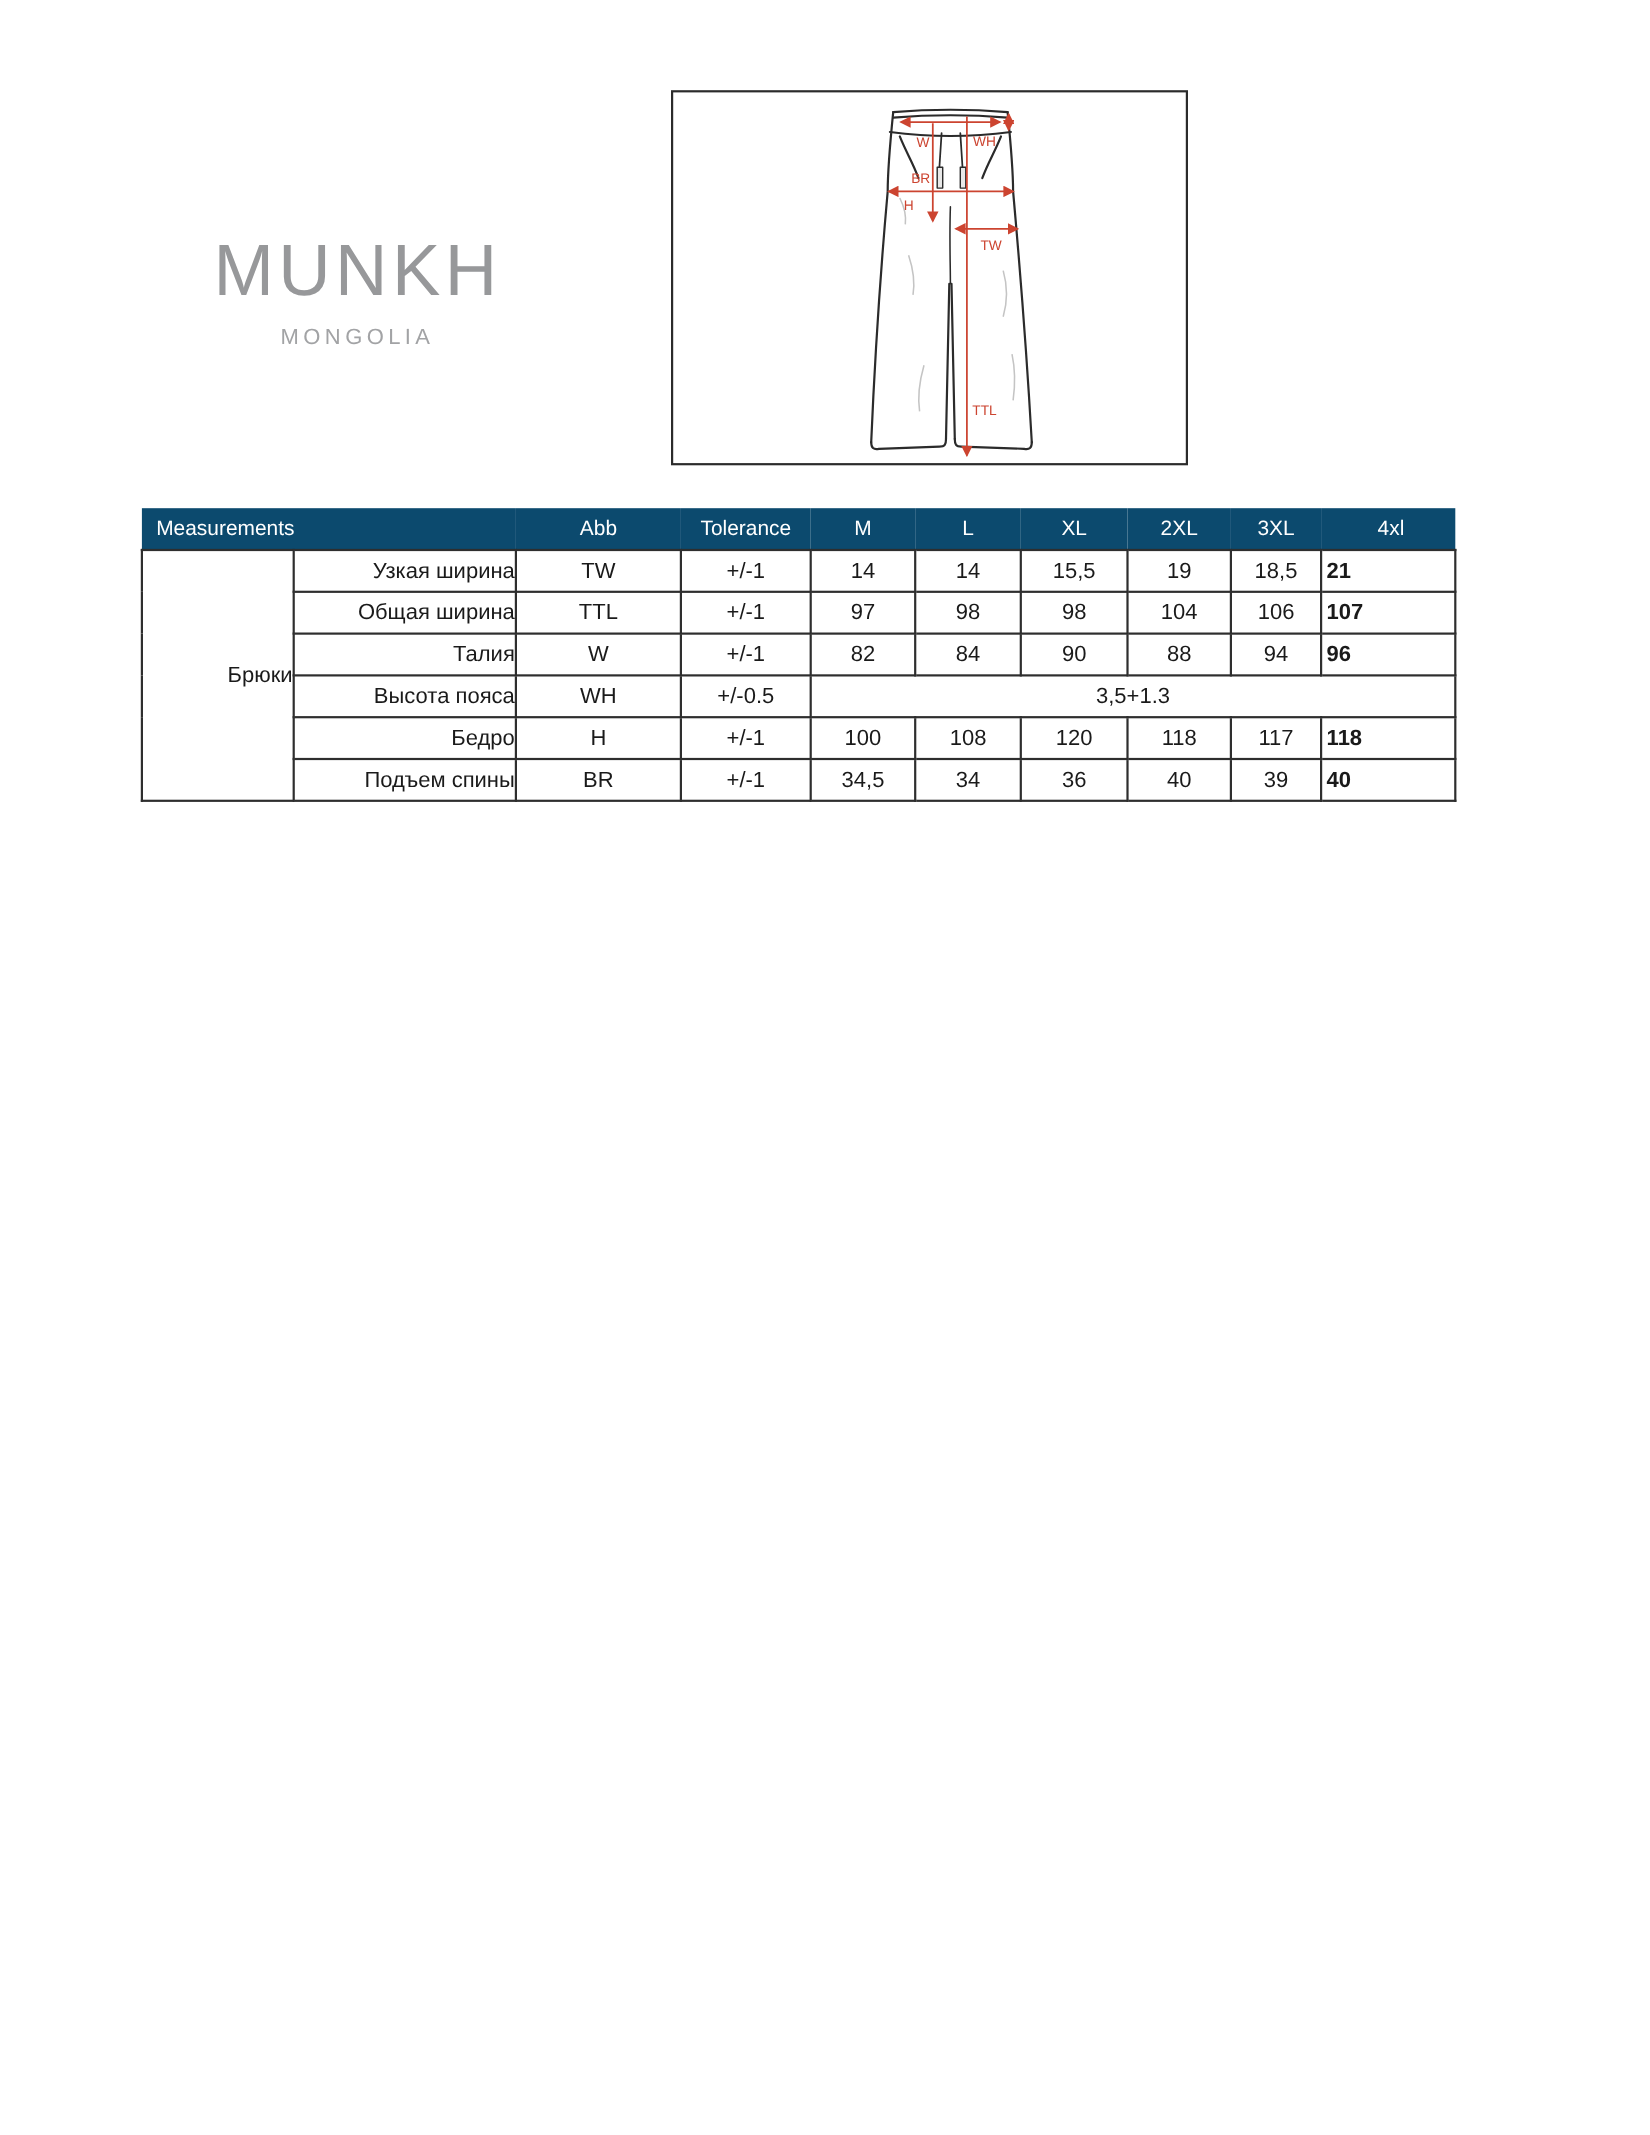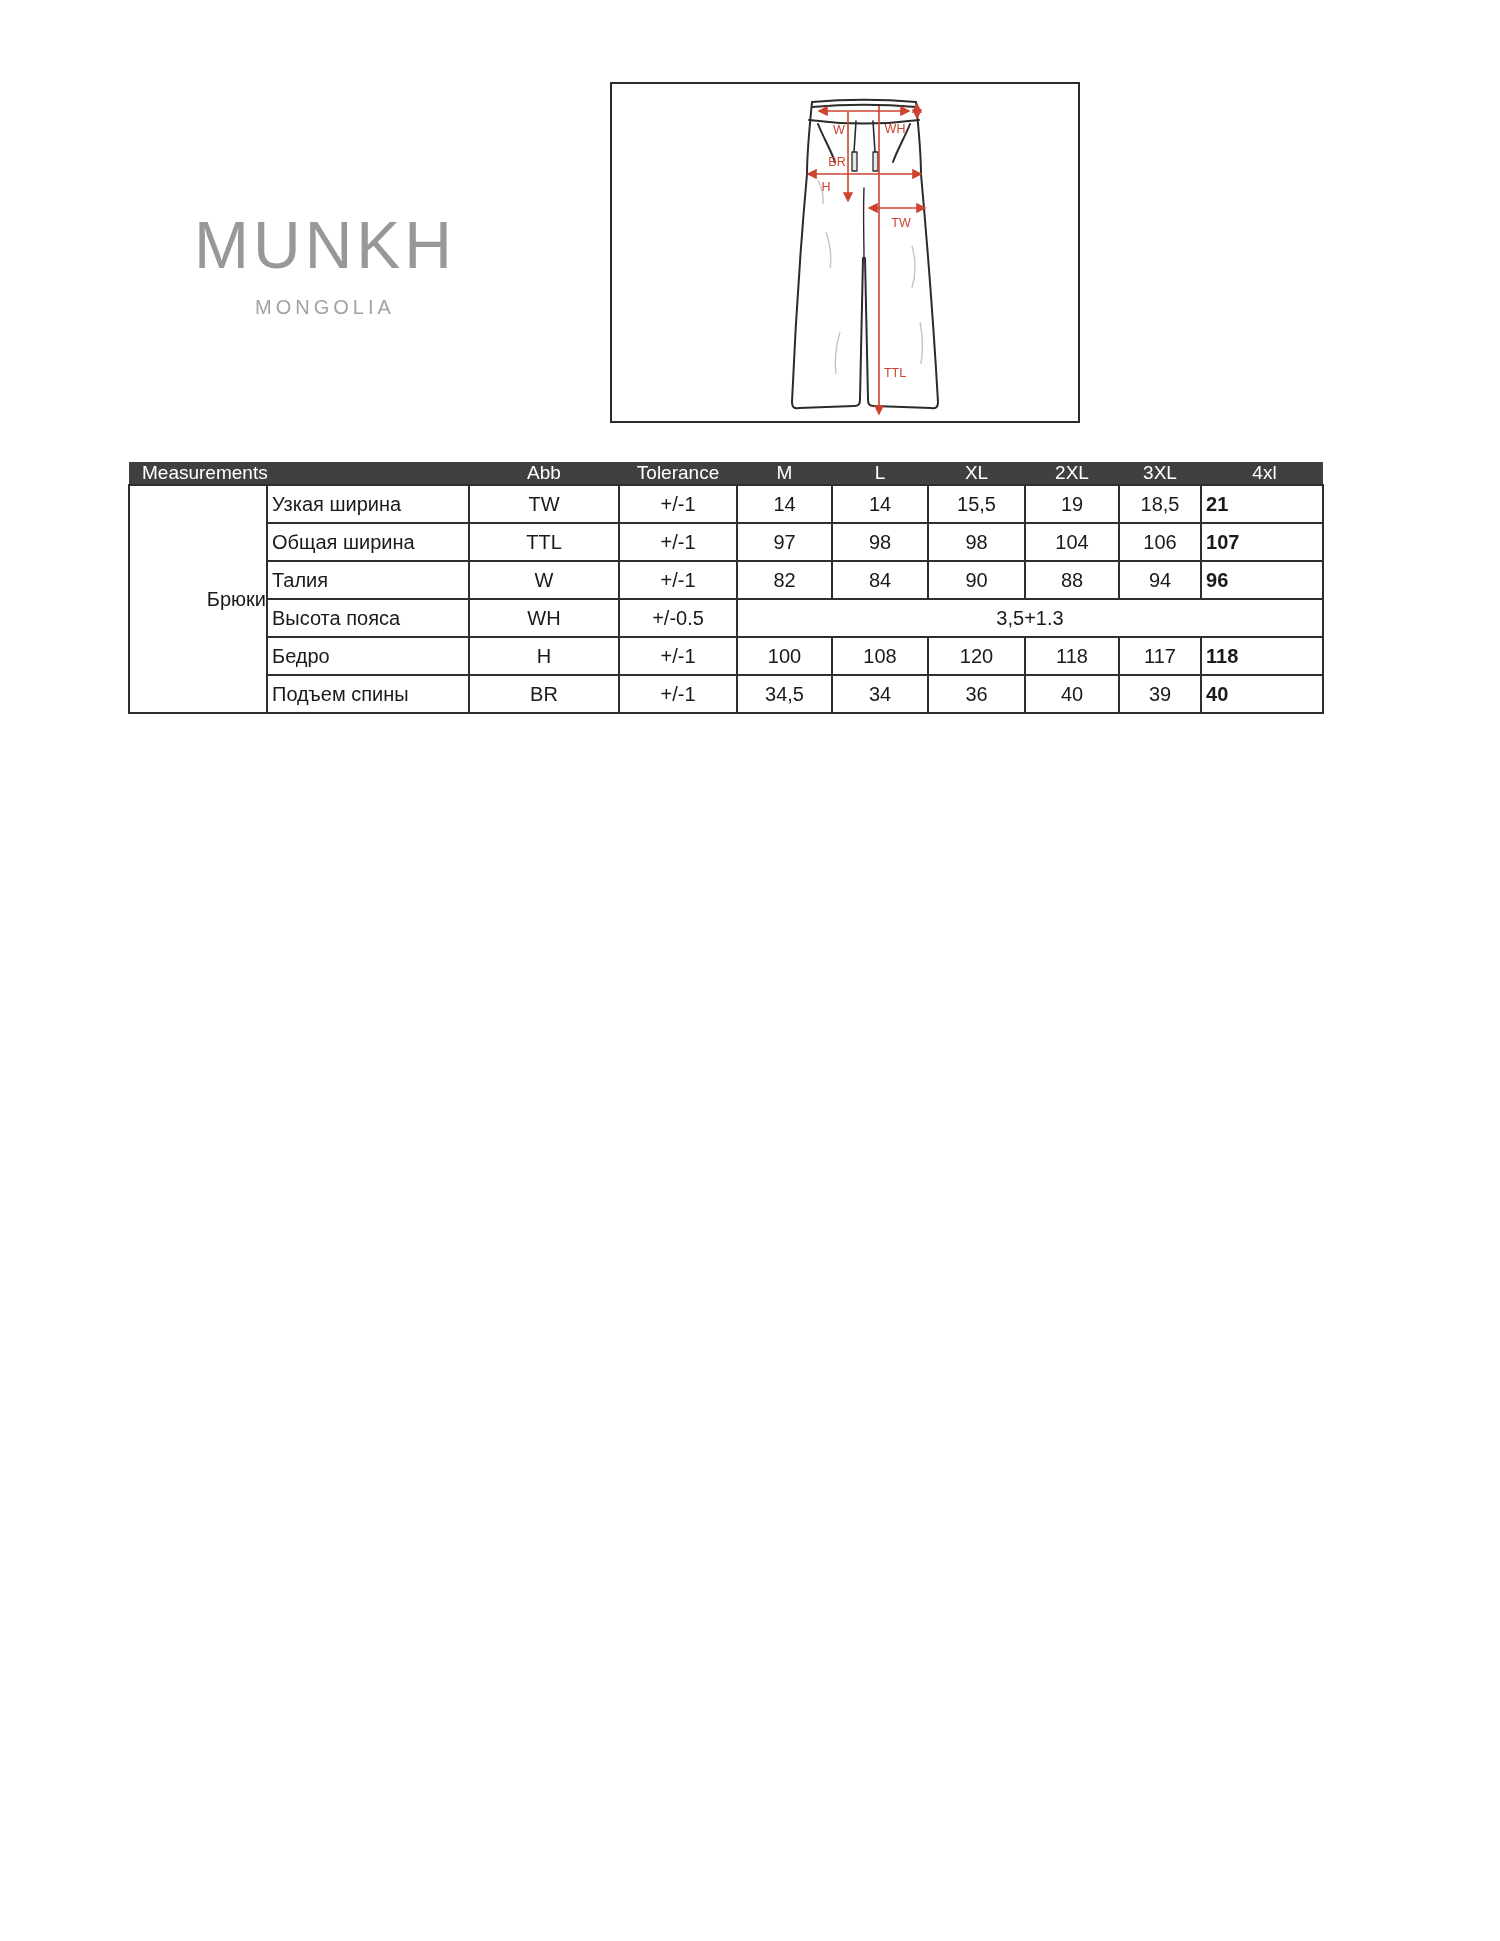--- a/index.html
+++ b/index.html
@@ -58,46 +58,46 @@
   table.meas {
     position: absolute;
     left: 128px;
     top: 462px;
     width: 1194px;
     border-collapse: collapse;
     table-layout: fixed;
     font-size: 20px;
   }
   table.meas thead th {
-    background: #404040;
+    background: #0c4a6e;
     color: #ffffff;
     font-weight: 400;
     font-size: 19px;
-    height: 23px;
+    height: 38px;
     text-align: center;
     vertical-align: middle;
     border: 0;
   }
   table.meas thead th.h-meas {
     text-align: left;
     padding-left: 13px;
   }
   table.meas thead th.h-left {
     text-align: center;
     padding-left: 5px;
   }
   table.meas td {
     border: 2px solid #2e2e2e;
     height: 38px;
     text-align: center;
     vertical-align: middle;
     background: #ffffff;
   }
   table.meas td.name {
-    text-align: left;
+    text-align: right;
     padding-left: 4px;
   }
   table.meas td.val-left {
     text-align: left;
     padding-left: 4px;
     font-weight: bold;
   }
   table.meas td.cat {
     text-align: right;
   }

